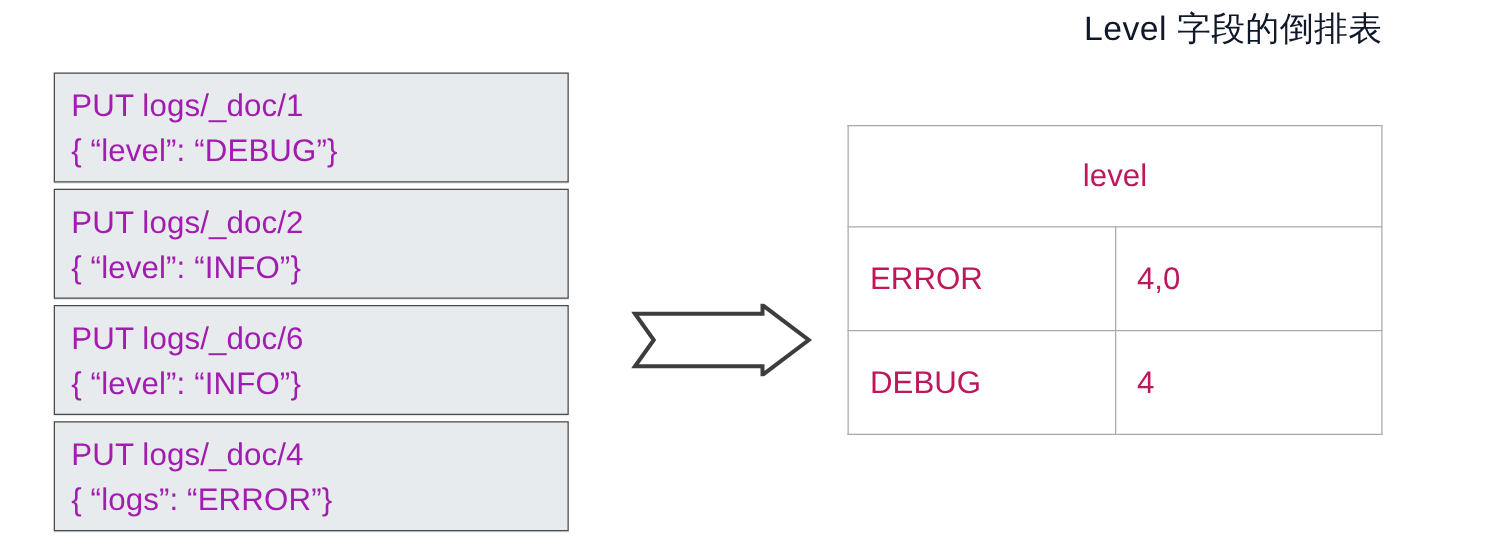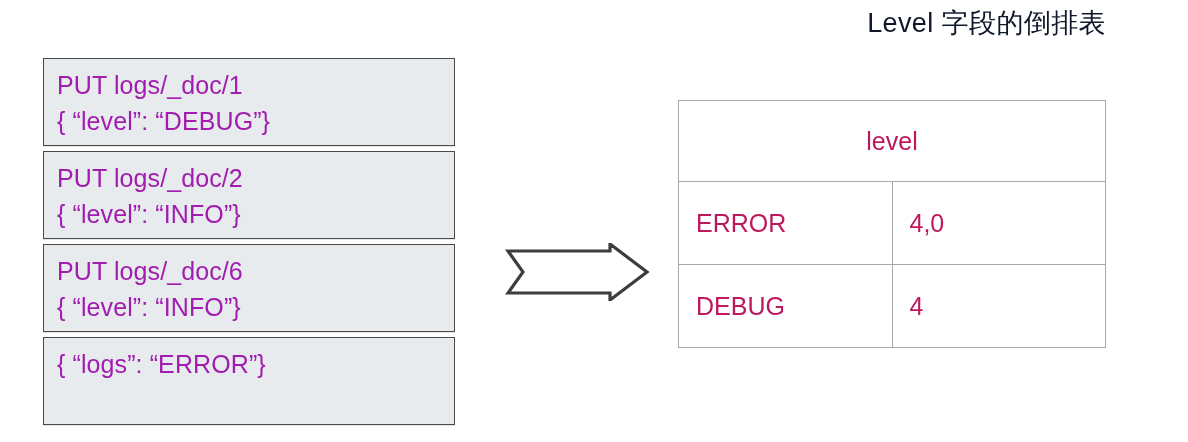--- a/index.html
+++ b/index.html
@@ -113,20 +113,21 @@
     <div class="doc-line">PUT logs/_doc/2</div>
     <div class="doc-line">{ “level”: “INFO”}</div>
   </div>
 
   <div class="doc-box">
     <div class="doc-line">PUT logs/_doc/6</div>
     <div class="doc-line">{ “level”: “INFO”}</div>
   </div>
 
   <div class="doc-box">
+    <div class="doc-line">PUT logs/_doc/4</div>
     <div class="doc-line">{ “logs”: “ERROR”}</div>
   </div>
 
 </div>
 
 <div id="transform-arrow">
   <svg width="145" height="58" viewBox="0 0 145 58" xmlns="http://www.w3.org/2000/svg">
     <path d="M 3 8 L 18 29 L 3 50 L 105 50 L 105 57 L 142 29 L 105 1 L 105 8 Z" fill="#ffffff" stroke="#3d3d3d" stroke-width="3.2" stroke-linejoin="miter"></path>
   </svg>
 </div>

